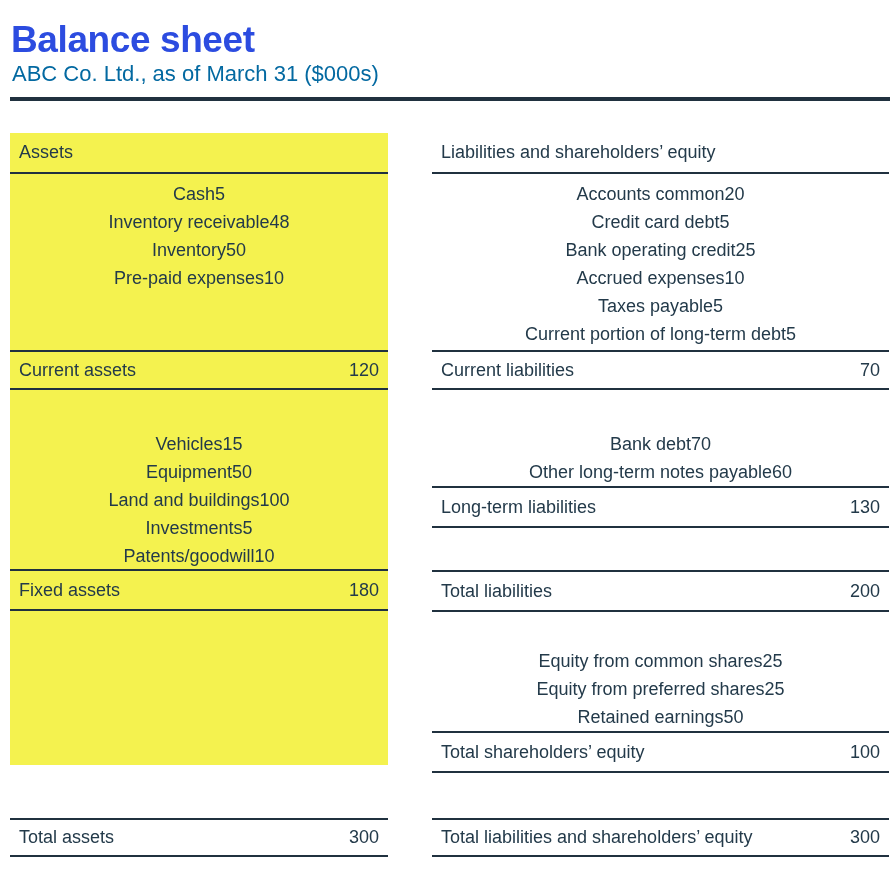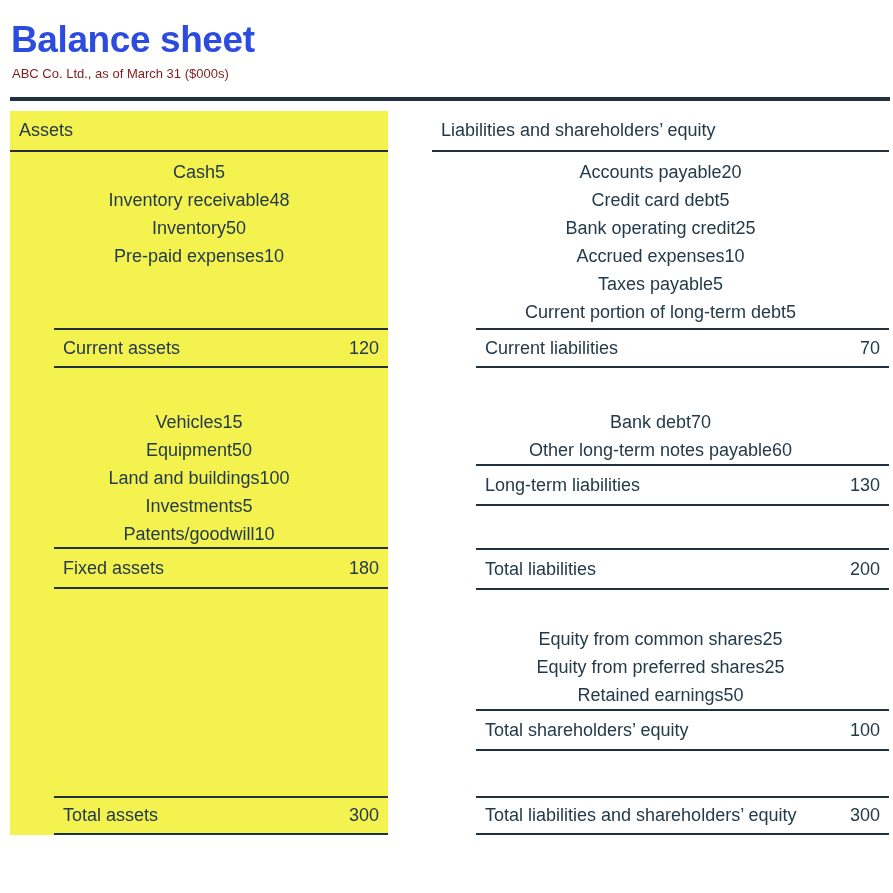--- a/index.html
+++ b/index.html
@@ -5,39 +5,39 @@
   html,body{margin:0;padding:0;background:#ffffff;}
   .page{
     position:relative;width:893px;height:893px;background:#ffffff;
     font-family:"Liberation Sans",sans-serif;color:#233a4a;overflow:hidden;
   }
   .title{
     position:absolute;left:11px;top:20px;font-size:37px;line-height:40px;
     font-weight:700;color:#2c4ce0;letter-spacing:-0.4px;
   }
   .subtitle{
-    position:absolute;left:12px;top:62px;font-size:13px;line-height:24px;
-    font-weight:400;color:#7f1d1d;
+    position:absolute;left:12px;top:62px;font-size:22px;line-height:24px;
+    font-weight:400;color:#0369a1;
   }
   .top-rule{position:absolute;left:10px;top:97px;width:880px;height:4px;background:#20313f;}
-  .col{position:absolute;top:111px;height:724px;}
+  .col{position:absolute;top:133px;height:632px;}
   .col-left{left:10px;width:378px;background:#f4f24f;}
   .col-right{left:432px;width:457px;background:#ffffff;}
   .block{position:absolute;left:0;right:0;box-sizing:border-box;}
   .sec-header{
     height:41px;border-bottom:2px solid #20313f;display:flex;align-items:center;
     padding:0 9px;font-size:18px;
   }
   .row{
     height:28px;display:flex;align-items:center;justify-content:center;
     padding:0 9px;font-size:18px;
   }
   .subtotal{
     display:flex;align-items:center;justify-content:space-between;padding:0 9px;
-    border-top:2px solid #20313f;border-bottom:2px solid #20313f;font-size:18px;margin-left:44px;
+    border-top:2px solid #20313f;border-bottom:2px solid #20313f;font-size:18px;
   }
   .h40{height:40px}.h42{height:42px}.h39{height:39px}
   .lbl{white-space:nowrap;}
   .val{white-space:nowrap;text-align:right;}
 </style>
 </head>
 <body>
 
 <div class="page">
 
@@ -108,21 +108,21 @@
     </div>
   </section>
 
   <section class="col col-right">
     <div class="block sec-header" style="top:0;align-items:center;">
       <span class="lbl">Liabilities and shareholders’ equity</span>
     </div>
 
     <div class="block" style="top:47px;">
       <div class="row">
-        <span class="lbl">Accounts payable</span>
+        <span class="lbl">Accounts common</span>
         <span class="val">20</span>
       </div>
       <div class="row">
         <span class="lbl">Credit card debt</span>
         <span class="val">5</span>
       </div>
       <div class="row">
         <span class="lbl">Bank operating credit</span>
         <span class="val">25</span>
       </div>

